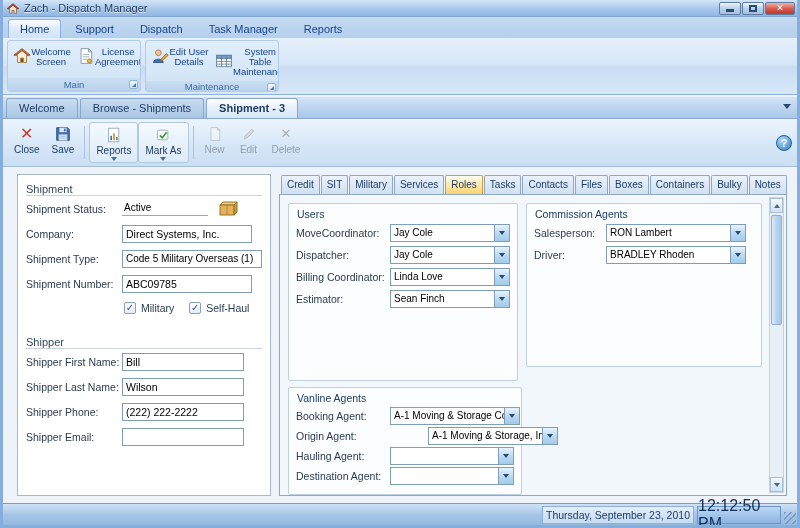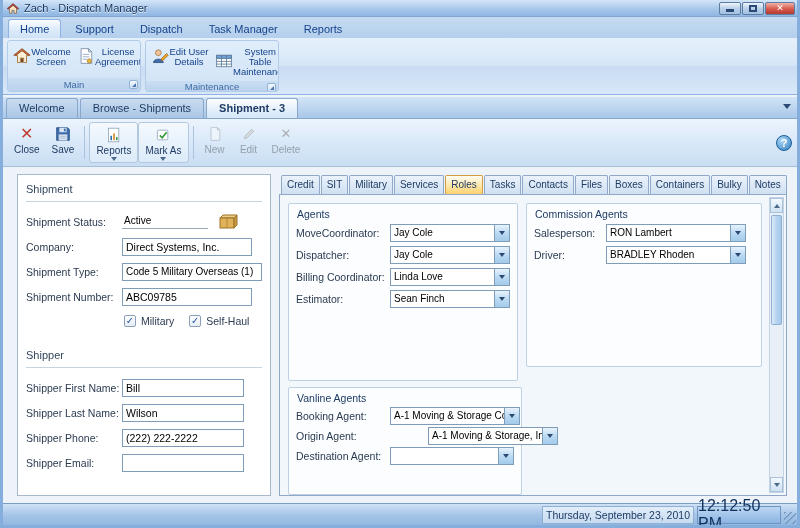--- a/index.html
+++ b/index.html
@@ -66,21 +66,21 @@
   .red-x.small { font-size:13px; }
   .help-btn { margin-left:auto; align-self:center; width:16px; height:16px; border-radius:50%; border:1px solid #1c5d94;
     background:radial-gradient(circle at 35% 30%, #aed8f7, #2f7fc2); color:#fff; font-weight:bold; font-size:11px;
     display:flex; align-items:center; justify-content:center; }
 
   
   .content { position:absolute; top:167px; left:0; right:0; bottom:22px; background:#eef3fa; }
 
   
   .left-panel { position:absolute; left:14px; top:7px; width:254px; bottom:7px; background:#fff; border:1px solid #a5b8cc; padding:8px 8px; overflow:hidden; }
-  .section-header { font-size:11px; color:#33475e; padding-bottom:6px; border-bottom:1px solid #c6d3e0; margin-bottom:7px; }
+  .section-header { font-size:11px; color:#33475e; padding-bottom:0; border-bottom:1px solid #c6d3e0; }
   .section-header.spaced { margin-top:16px; }
   .frow { display:flex; align-items:center; height:25px; }
   .flabel { width:96px; font-size:10.5px; color:#2b3b50; flex:none; }
   .uvalue { width:86px; font-size:10px; color:#000; border-bottom:1px solid #9aa8b8; padding:1px 2px 2px; }
   .pkg { margin-left:10px; display:flex; align-items:center; }
   .tinput { height:18px; border:1px solid #7f9db9; background:#fff; font-family:"Liberation Sans","DejaVu Sans",sans-serif;
     font-size:10.5px; color:#000; padding:0 3px; }
   .w130 { width:130px; } .w142 { width:142px; font-size:10px; } .w122 { width:122px; }
   .cbrow { display:flex; align-items:center; height:24px; padding-left:98px; gap:5px; }
   .checkbox { width:12px; height:12px; border:1px solid #8aa0b8; border-radius:2px; background:linear-gradient(#fff,#e6edf5);
@@ -384,21 +384,21 @@
         <span class="ptab">Boxes</span>
         <span class="ptab">Containers</span>
         <span class="ptab">Bulky</span>
         <span class="ptab">Notes</span>
 
       </div>
 
       <div class="panel-body">
 
         <div class="groupbox" style="left:8px; top:8px; width:230px; height:178px;">
-          <div class="gtitle">Agents</div>
+          <div class="gtitle">Users</div>
           <div class="combo-row">
             <span class="clabel lw94">MoveCoordinator:</span>
             <div class="combo cw128">
               <span class="ctext">Jay Cole</span>
               <span class="cbtn">
                   <i class="tri-down"></i>
                 </span>
             </div>
           </div>
           <div class="combo-row">
@@ -460,20 +460,29 @@
               <span class="ctext">A-1 Moving &amp; Storage Co.</span>
               <span class="cbtn">
                   <i class="tri-down"></i>
                 </span>
             </div>
           </div>
           <div class="combo-row" style="height:20px;gap:38px;">
             <span class="clabel lw94">Origin Agent:</span>
             <div class="combo cw130">
               <span class="ctext">A-1 Moving &amp; Storage, Inc.</span>
+              <span class="cbtn">
+                  <i class="tri-down"></i>
+                </span>
+            </div>
+          </div>
+          <div class="combo-row" style="height:20px;">
+            <span class="clabel lw94">Hauling Agent:</span>
+            <div class="combo cw130">
+              <span class="ctext"></span>
               <span class="cbtn">
                   <i class="tri-down"></i>
                 </span>
             </div>
           </div>
           <div class="combo-row" style="height:20px;">
             <span class="clabel lw94">Destination Agent:</span>
             <div class="combo cw130">
               <span class="ctext"></span>
               <span class="cbtn">

